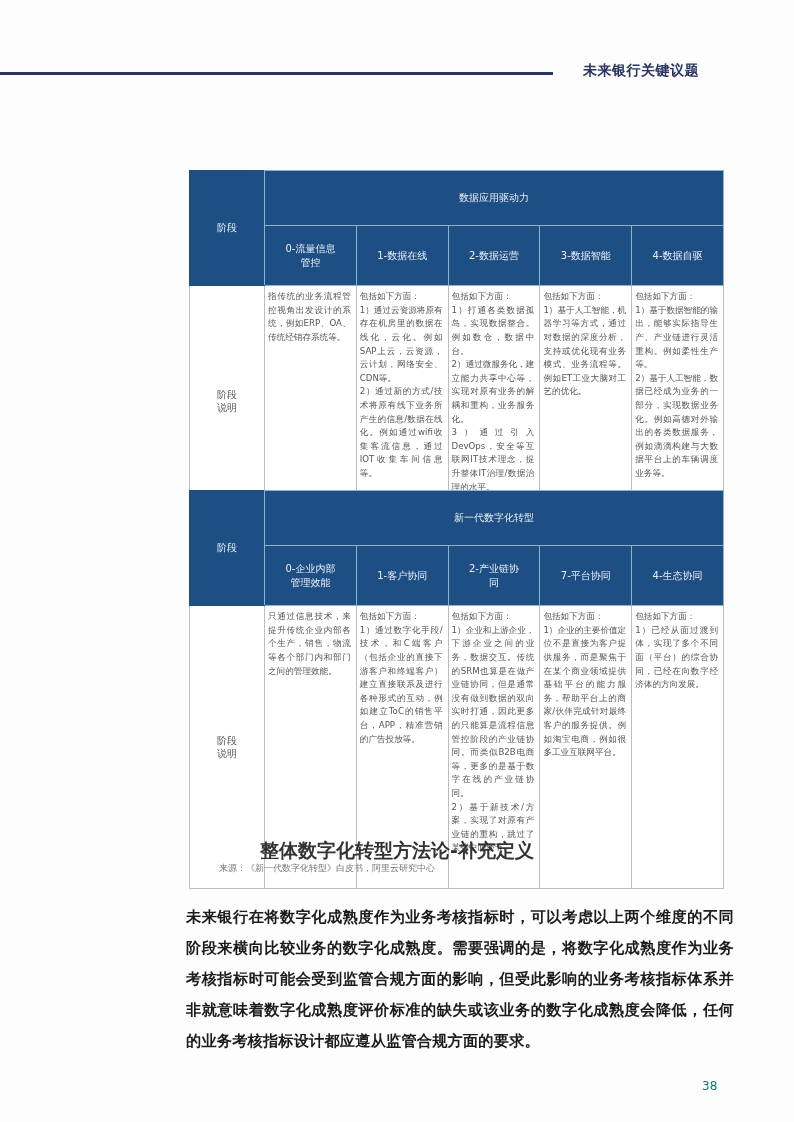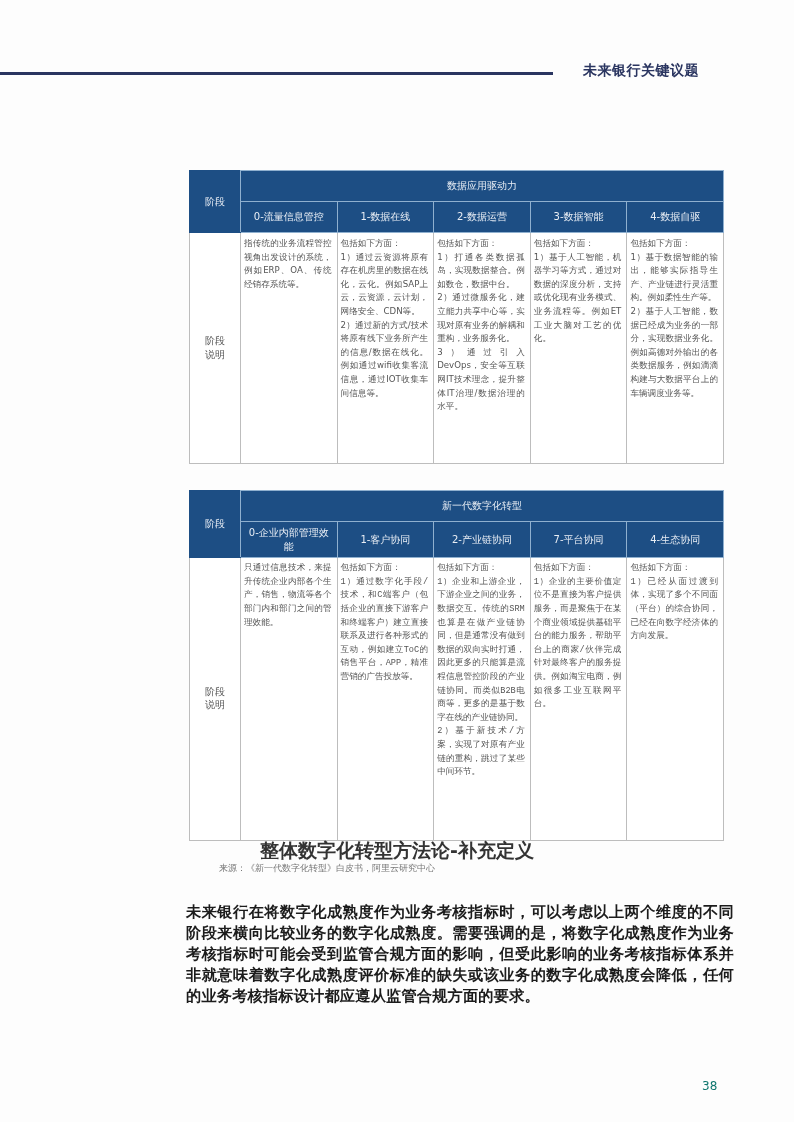--- a/index.html
+++ b/index.html
@@ -14,44 +14,44 @@
     position: absolute; left: 583px; top: 62px; font-size: 14px; font-weight: bold; color: #2a3560;
     letter-spacing: 0.5px;
     text-align: center;
   }
   .tbl {
     position: absolute; left: 189px; width: 535px; border-collapse: collapse; table-layout: fixed;
     font-size: 8.6px; line-height: 13.6px;
   }
   .tbl th {
     background: #1d4e84; color: #e9eef5; font-weight: normal; border: 1px solid #8fb0cf;
-    font-size: 10px; height: 22px; padding: 4px; text-align: center;
+    font-size: 10px; height: 22px; padding: 16px; text-align: center;
   }
   .tbl th.stage-h { width: 42px; border-color: #1d4e84; border-right: 1px solid #8fb0cf; }
   .tbl td {
     border: 1px solid #bdbdbd; vertical-align: top; padding: 4px 5px 4px 3px; color: #555;
     text-align: justify; background: #fff;
   }
   .tbl td.stage-c {
     vertical-align: middle; text-align: center; font-size: 10px; color: #555; padding: 0;
   }
   #t1 { top: 170px; }
   #t1 td { height: 222px; }
   #t2 { top: 490px; }
-  #t2 td { height: 274px; font-family: Liberation Mono, monospace; }
+  #t2 td { height: 274px; }
   .caption {
     position: absolute; left: 0; width: 794px; top: 838px; text-align: center;
     font-size: 19px; font-weight: bold; color: #333;
   }
   .source {
     position: absolute; left: 0; width: 654px; top: 862px; text-align: center;
     font-size: 9px; color: #777;
   }
   .para {
-    position: absolute; left: 186px; top: 902px; width: 548px; font-size: 15.2px; line-height: 21px;
+    position: absolute; left: 186px; top: 902px; width: 548px; font-size: 15.2px; line-height: 31px;
     color: #1c1c1c; font-weight: bold; text-align: justify; letter-spacing: 0.2px;
   }
   .page-num {
     position: absolute; left: 702px; top: 1079px; font-size: 12px; color: #0f766e;
   }
 </style>
 </head>
 <body>
 
 <div class="header-line"></div>

